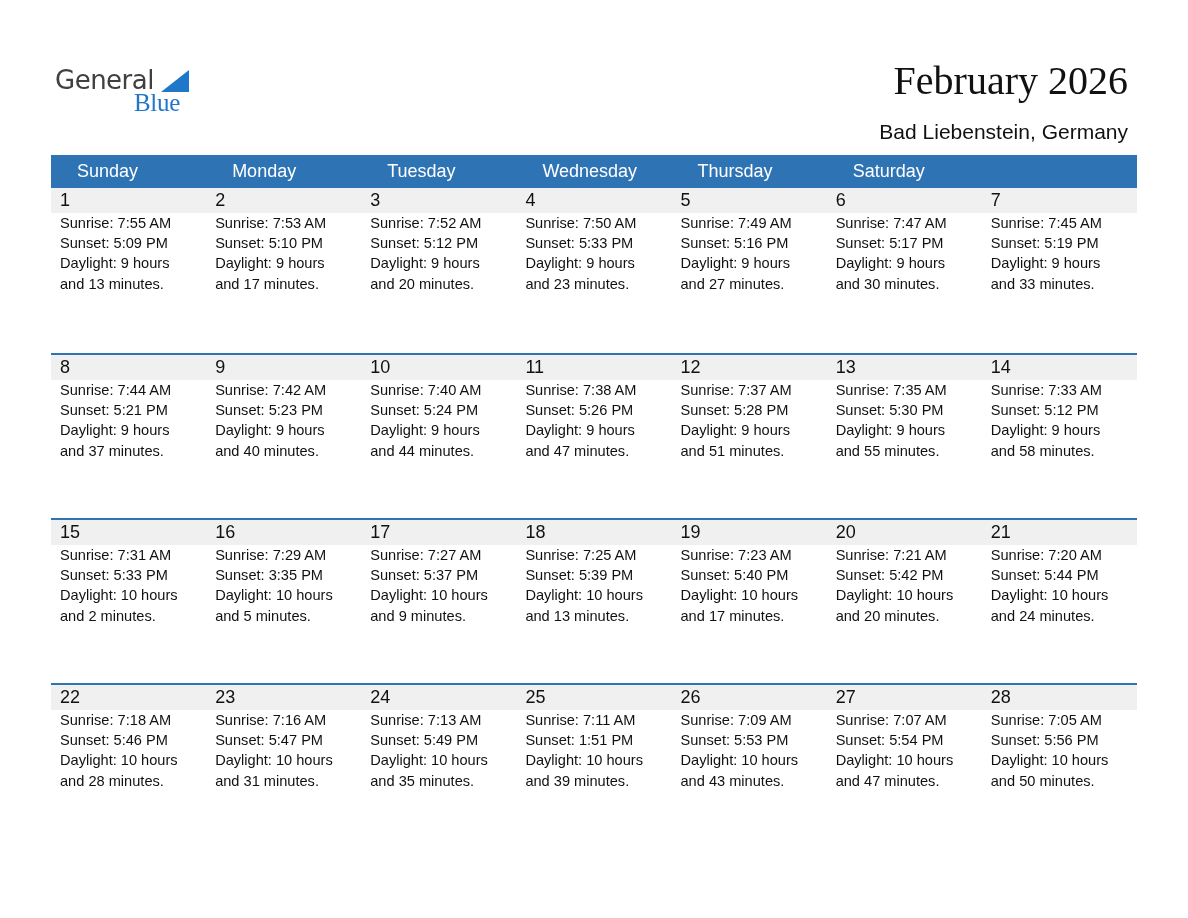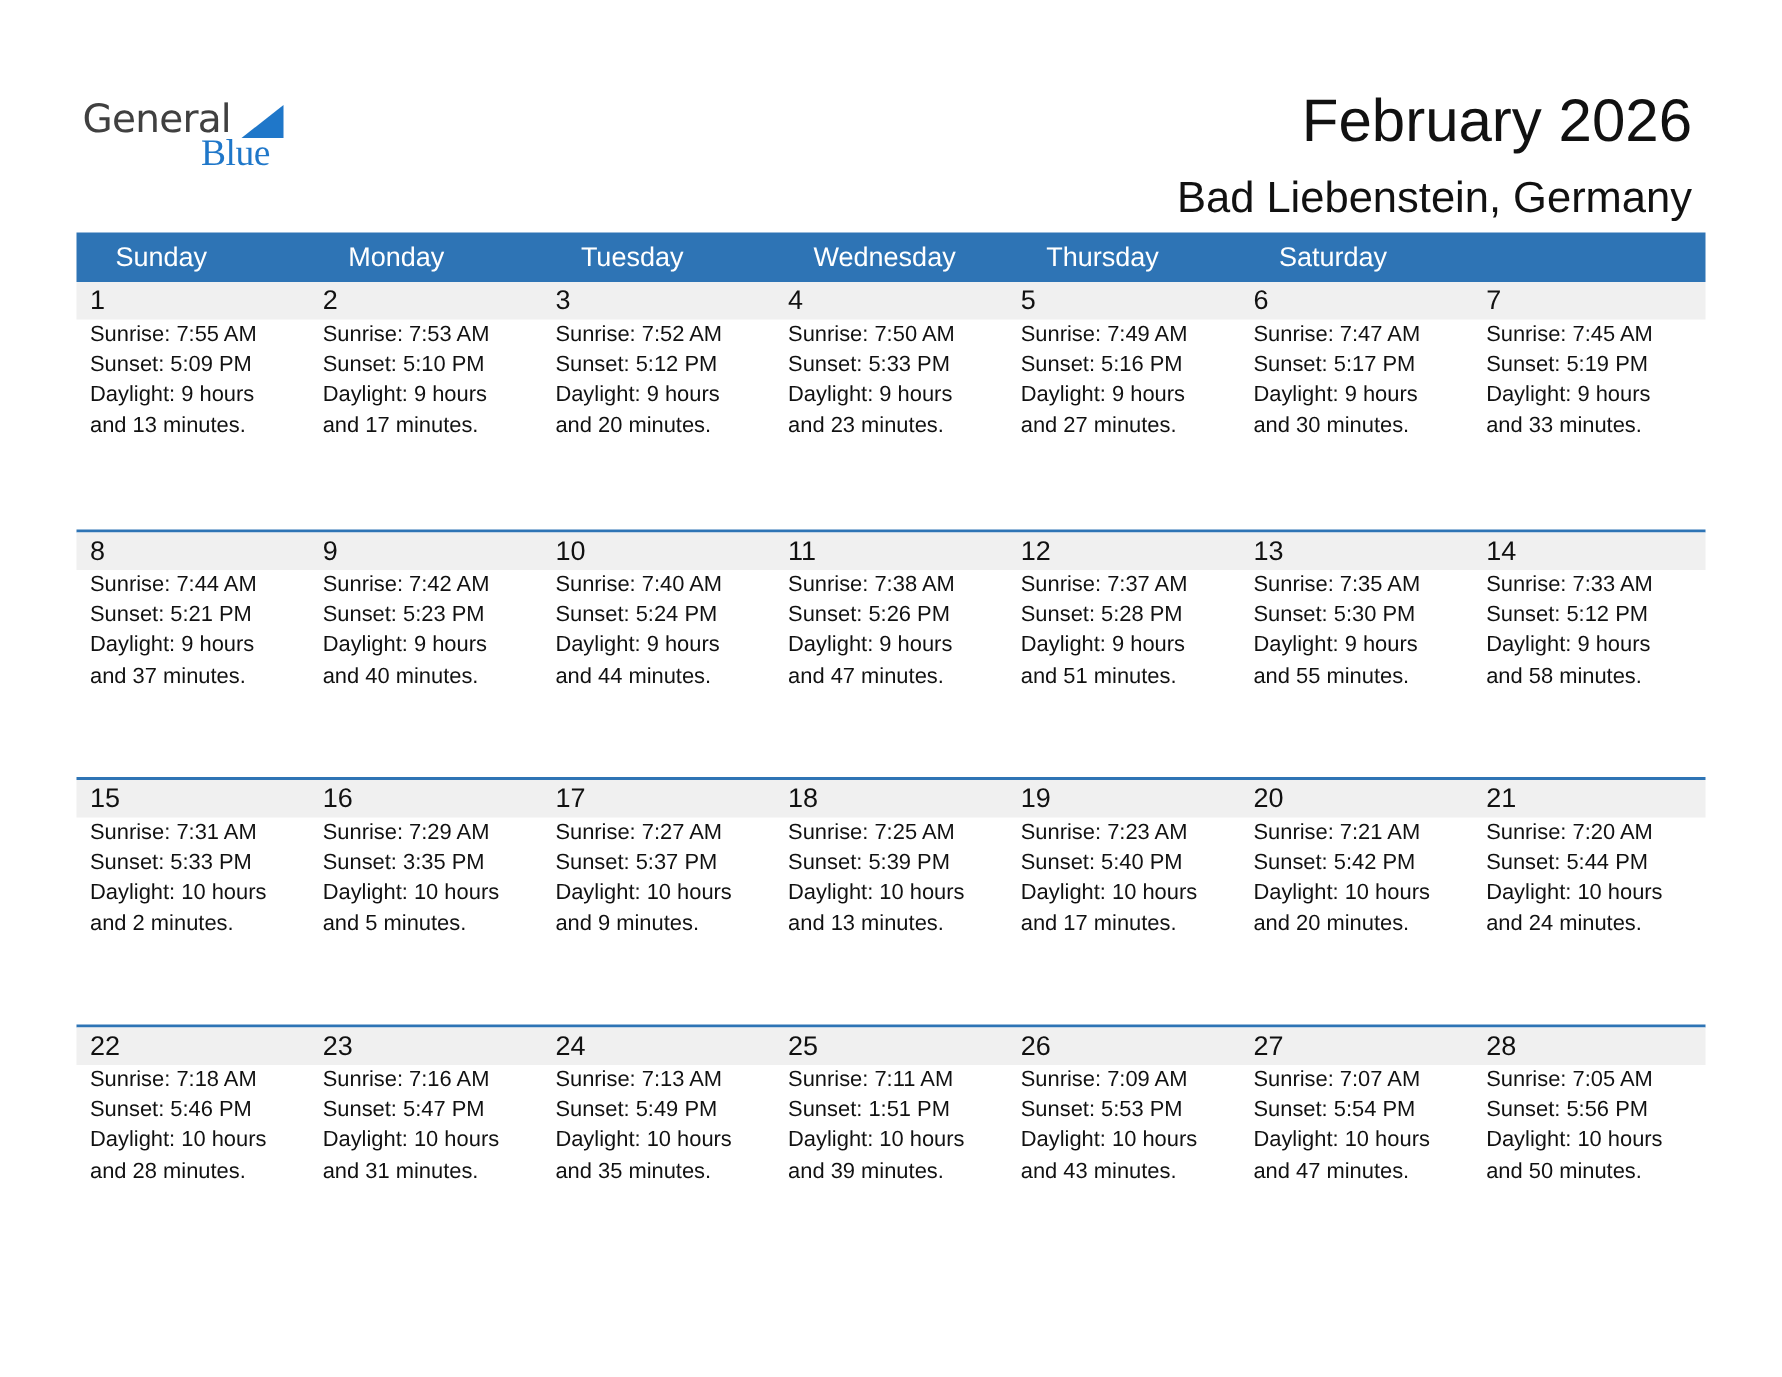--- a/index.html
+++ b/index.html
@@ -5,22 +5,22 @@
     * { margin: 0; padding: 0; box-sizing: border-box; }
     html, body { width: 1188px; height: 918px; background: #ffffff; overflow: hidden; }
     body { position: relative; font-family: "Liberation Sans", sans-serif; color: #111; }
 
     .logo { position: absolute; left: 55px; top: 64px; width: 150px; height: 56px; }
     .logo .general { position: absolute; left: 0; top: 0; font-family: "DejaVu Sans", sans-serif; font-size: 26px; color: #404040; letter-spacing: -0.5px; line-height: 32px; }
     .logo .blue { position: absolute; left: 79px; top: 24px; font-family: Liberation Serif, serif; font-size: 25px; color: #1f77c9; letter-spacing: -0.3px; line-height: 30px; }
     .logo .tri { position: absolute; left: 106px; top: 6px; width: 0; height: 0;
       border-bottom: 22px solid #1f77c9; border-left: 28px solid transparent; }
 
-    .title { position: absolute; right: 60px; top: 58px; font-size: 40px; color: #111; line-height: 46px; white-space: nowrap; }
-    .subtitle { position: absolute; right: 60px; top: 117px; font-size: 29px; color: #111; line-height: 30px; white-space: nowrap; }
+    .title { position: absolute; right: 60px; top: 58px; font-size: 40px; color: #111; line-height: 46px; white-space: nowrap; font-family: Liberation Serif, serif; }
+    .subtitle { position: absolute; right: 60px; top: 117px; font-size: 21px; color: #111; line-height: 30px; white-space: nowrap; }
 
     .cal { position: absolute; left: 51px; top: 155px; width: 1086px; }
     .head-row { display: flex; height: 33px; background: #2e74b5; }
     .head-cell { width: 155.14px; color: #ffffff; font-size: 18px; line-height: 33px; padding-left: 26px; }
 
     .week { position: relative; height: 165px; }
     .week.sep { border-top: 2px solid #2e74b5; }
     .week .strip { position: absolute; left: 0; right: 0; top: 0; height: 25px; background: #f0f0f0; }
     .week.sep .strip { top: 0; }
     .days { position: absolute; left: 0; top: 0; display: flex; width: 100%; }

